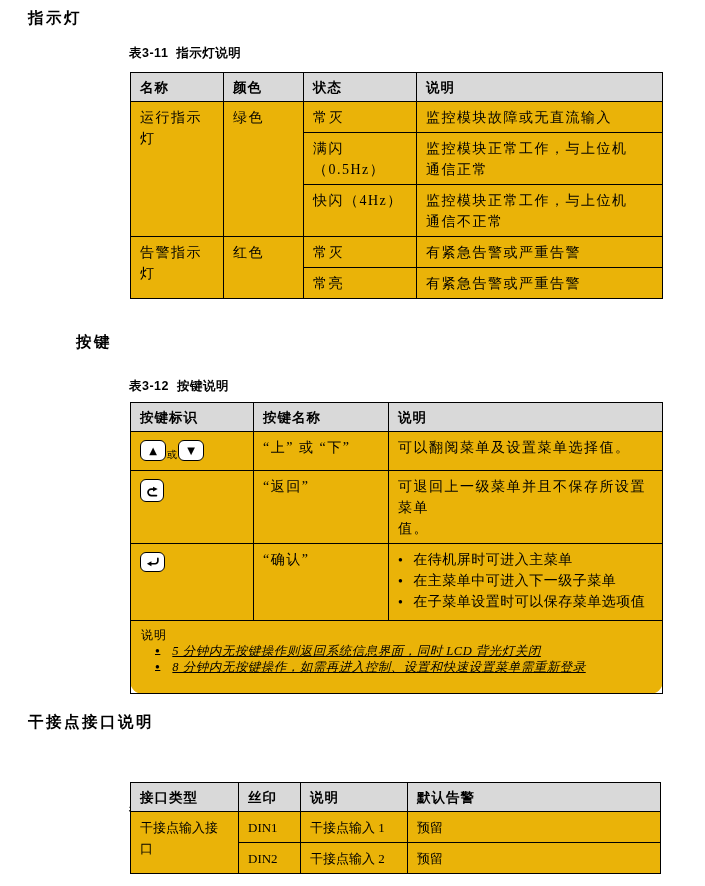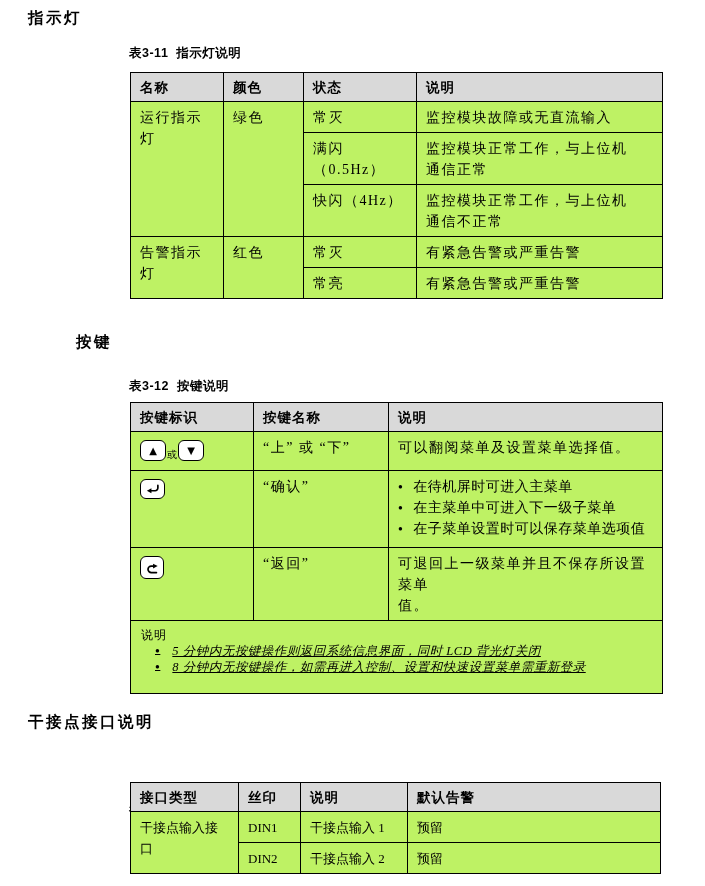--- a/index.html
+++ b/index.html
@@ -22,38 +22,38 @@
     font-size:15.5px; font-weight:bold; letter-spacing:2.5px;
   }
   .tbl-caption {
     position:absolute; left:129px;
     font-family:"Liberation Sans", sans-serif;
     font-size:12.5px; font-weight:bold; letter-spacing:0.5px;
     white-space:pre;
   }
   table {
     position:absolute; border-collapse:collapse; table-layout:fixed;
-    background:#bef264;
+    background:#eab308;
   }
   th, td { border:1px solid var(--border); vertical-align:top; text-align:left; }
   th {
     background:var(--header-bg);
     font-family:"Liberation Sans", sans-serif;
     font-size:13.5px; font-weight:bold; letter-spacing:1px;
     padding:6px 9px 4px 9px;
   }
   td {
     font-size:14px; letter-spacing:1.5px; line-height:21px;
     padding:5px 9px 4px 9px;
   }
   .pre { white-space:pre-line;margin-left:19px; }
   
   #table1 { top:72px; left:130px; width:532px; }
   
-  #table2 { top:402px; left:130px; width:532px; }
+  #table2 { top:402px; left:130px; width:532px;border-radius:13px; }
   
   #table3 { top:782px; left:130px; width:530px; }
   #table3 td { font-size:13px; letter-spacing:0; }
   
   #heading1 { top:8px; }   #caption1 { top:45px; }
   #heading2 { top:332px;margin-left:48px; } #caption2 { top:378px; }
   #heading3 { top:712px; } #caption3 { top:800px; }
   
   .key-cell { padding-top:8px; }
   .key-row { display:flex; align-items:flex-end; }
@@ -153,48 +153,48 @@
               </span>
           <span class="or-label">或</span>
           <span class="key">
                 <span class="tri">▼</span>
               </span>
         </div>
       </td>
       <td>“上” 或 “下”</td>
       <td class="pre">可以翻阅菜单及设置菜单选择值。</td>
     </tr>
+    <tr style="height:44px">
+      <td class="key-cell">
+        <span class="key key-sq">
+          <svg width="16" height="16" viewBox="0 0 18 18">
+            <path d="M14 14.2 H8.2 A3.7 3.7 0 0 1 8.2 6.8 H10.6" fill="none" stroke="#000" stroke-width="1.9" stroke-linecap="round"></path>
+            <polygon points="10.2,4.1 15.4,6.8 10.2,9.5" fill="#000"></polygon>
+          </svg>
+        </span>
+      </td>
+      <td>“返回”</td>
+      <td class="pre">可退回上一级菜单并且不保存所设置菜单
+值。</td>
+    </tr>
     <tr style="height:77px">
       <td class="key-cell">
         <span class="key key-flat">
           <svg width="17" height="15" viewBox="0 0 19 16">
             <path d="M15.5 3.5 V6.4 A3 3 0 0 1 12.5 9.4 H7" fill="none" stroke="#000" stroke-width="1.9" stroke-linecap="round"></path>
             <polygon points="8.3,6.7 3.2,9.4 8.3,12.1" fill="#000"></polygon>
           </svg>
         </span>
       </td>
       <td>“确认”</td>
       <td>
         <div class="cbullet">在待机屏时可进入主菜单</div>
         <div class="cbullet">在主菜单中可进入下一级子菜单</div>
         <div class="cbullet">在子菜单设置时可以保存菜单选项值</div>
       </td>
-    </tr>
-    <tr style="height:44px">
-      <td class="key-cell">
-        <span class="key key-sq">
-          <svg width="16" height="16" viewBox="0 0 18 18">
-            <path d="M14 14.2 H8.2 A3.7 3.7 0 0 1 8.2 6.8 H10.6" fill="none" stroke="#000" stroke-width="1.9" stroke-linecap="round"></path>
-            <polygon points="10.2,4.1 15.4,6.8 10.2,9.5" fill="#000"></polygon>
-          </svg>
-        </span>
-      </td>
-      <td>“返回”</td>
-      <td class="pre">可退回上一级菜单并且不保存所设置菜单
-值。</td>
     </tr>
     <tr style="height:73px">
       <td colspan="3" class="note-cell">
         <div class="note-title">说明</div>
         <div class="note-item">5 分钟内无按键操作则返回系统信息界面，同时 LCD 背光灯关闭</div>
         <div class="note-item">8 分钟内无按键操作，如需再进入控制、设置和快速设置菜单需重新登录</div>
       </td>
     </tr>
   </tbody>
     </table>

